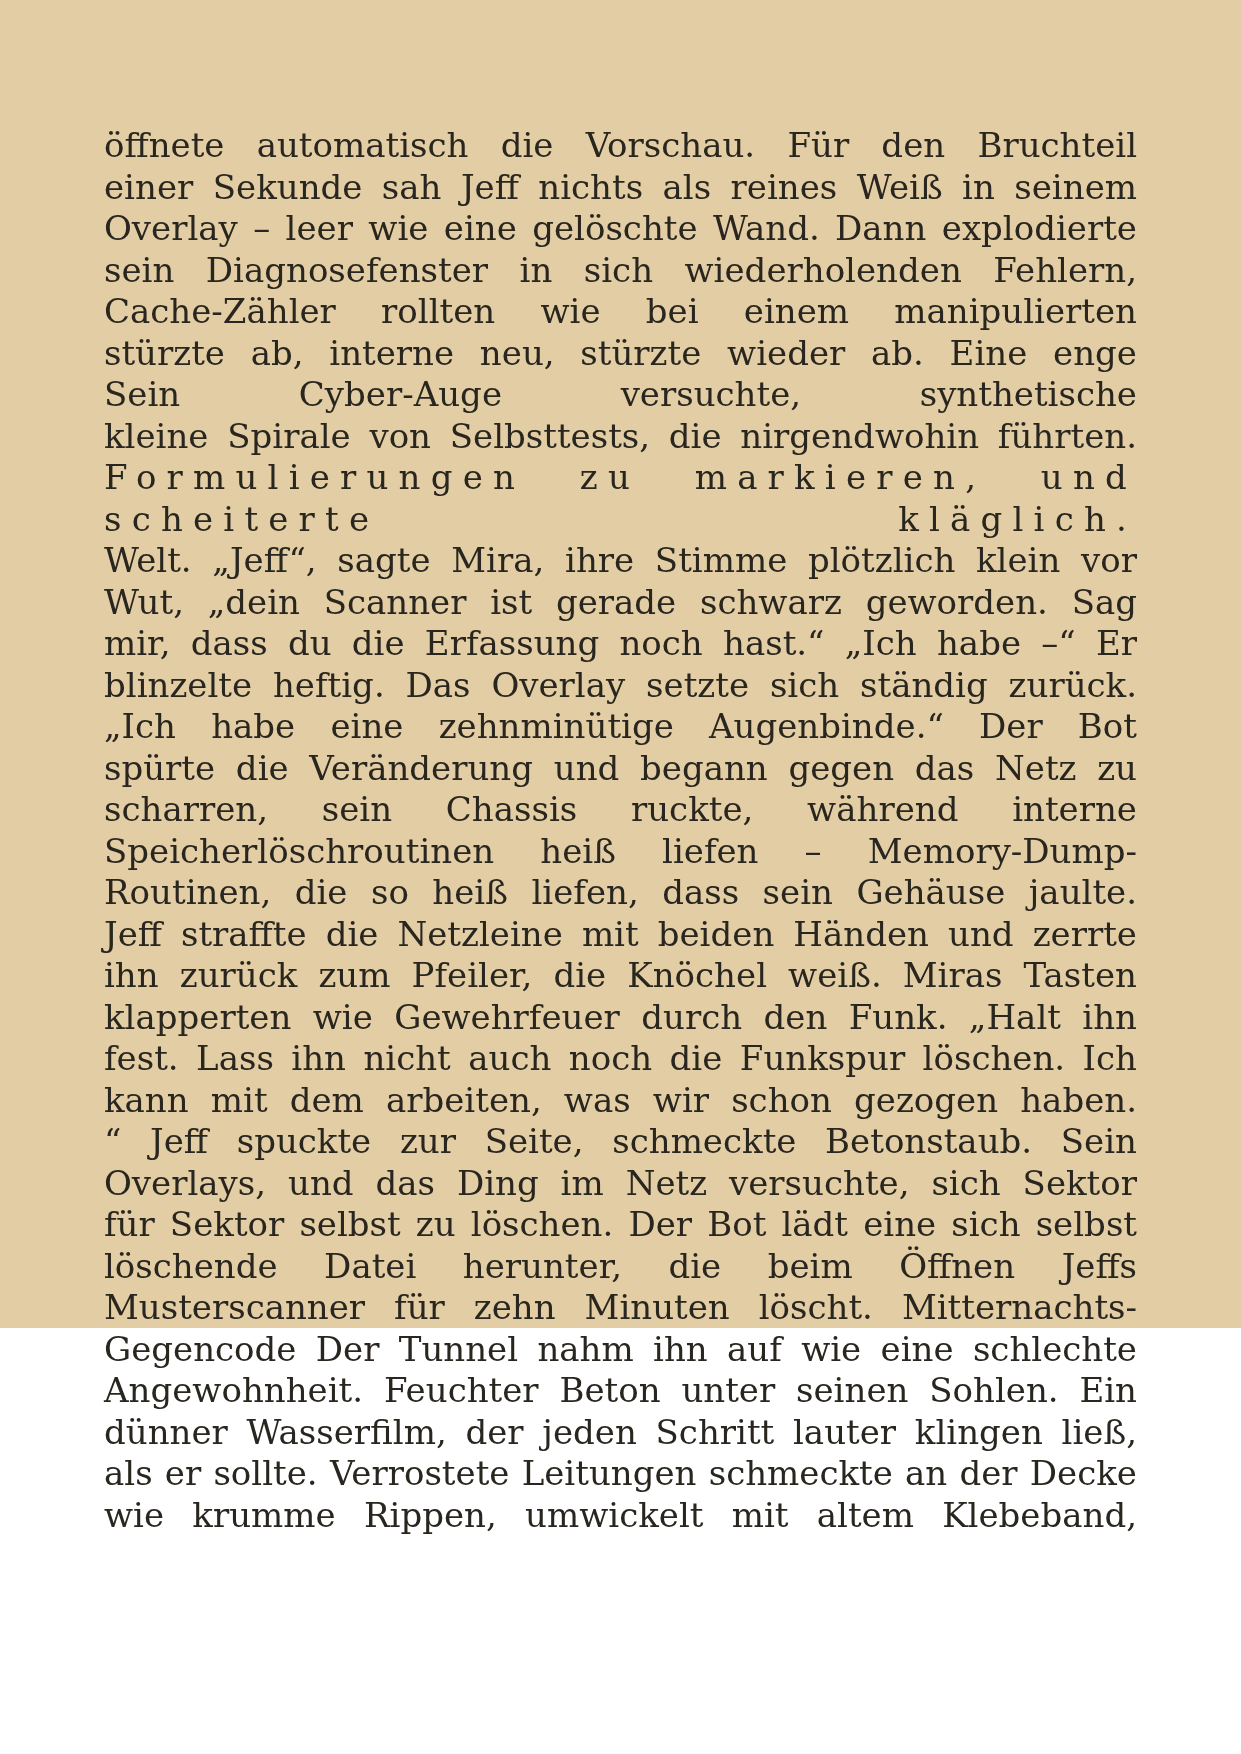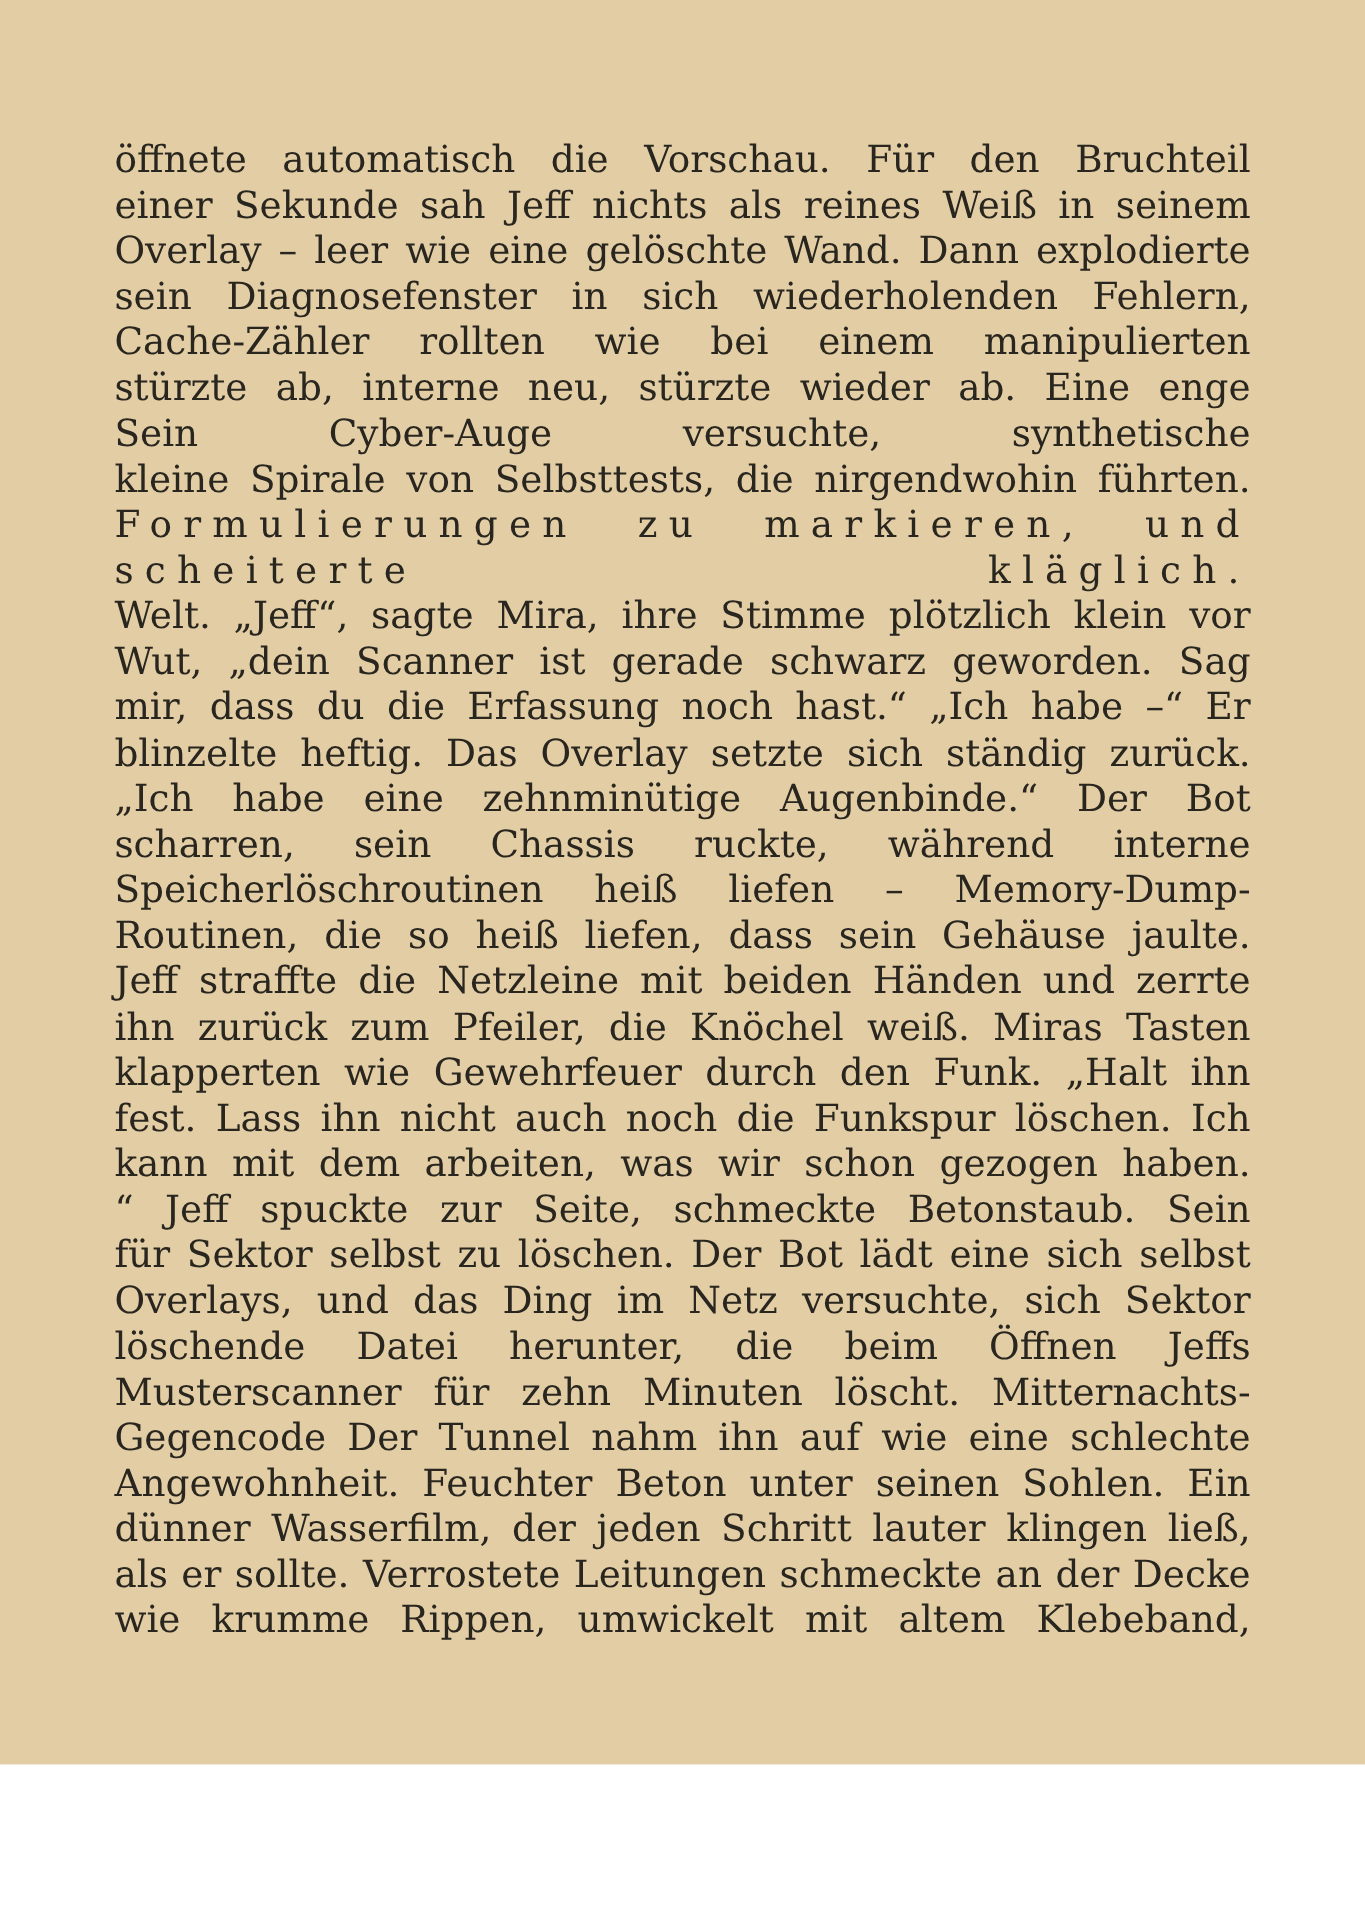--- a/index.html
+++ b/index.html
@@ -9,21 +9,21 @@
   }
   body {
     width: 1241px;
     height: 1754px;
     overflow: hidden;
     font-family: "DejaVu Serif", serif;
   }
   .page {
     position: relative;
     width: 1241px;
-    height: 1604px;
+    height: 1328px;
     box-sizing: border-box;
     padding: 125px 104px 0 104px;
   }
   .textblock {
     width: 100%;
   }
   .line {
     font-size: 34px;
     line-height: 41.5px;
     text-align: justify;
@@ -49,31 +49,32 @@
       <div class="line">Cache-Zähler rollten wie bei einem manipulierten</div>
       <div class="line">stürzte ab, interne neu, stürzte wieder ab. Eine enge</div>
       <div class="line">Sein Cyber-Auge versuchte, synthetische</div>
       <div class="line">kleine Spirale von Selbsttests, die nirgendwohin führten.</div>
       <div class="line">Formulierungen zu markieren, und scheiterte kläglich.</div>
       <div class="line">Welt. „Jeff“, sagte Mira, ihre Stimme plötzlich klein vor</div>
       <div class="line">Wut, „dein Scanner ist gerade schwarz geworden. Sag</div>
       <div class="line">mir, dass du die Erfassung noch hast.“ „Ich habe –“ Er</div>
       <div class="line">blinzelte heftig. Das Overlay setzte sich ständig zurück.</div>
       <div class="line">„Ich habe eine zehnminütige Augenbinde.“ Der Bot</div>
+      <div class="line">spürte die Veränderung und begann gegen das Netz zu</div>
       <div class="line">scharren, sein Chassis ruckte, während interne</div>
       <div class="line">Speicherlöschroutinen heiß liefen – Memory-Dump-</div>
       <div class="line">Routinen, die so heiß liefen, dass sein Gehäuse jaulte.</div>
       <div class="line">Jeff straffte die Netzleine mit beiden Händen und zerrte</div>
       <div class="line">ihn zurück zum Pfeiler, die Knöchel weiß. Miras Tasten</div>
       <div class="line">klapperten wie Gewehrfeuer durch den Funk. „Halt ihn</div>
       <div class="line">fest. Lass ihn nicht auch noch die Funkspur löschen. Ich</div>
       <div class="line">kann mit dem arbeiten, was wir schon gezogen haben.</div>
       <div class="line">“ Jeff spuckte zur Seite, schmeckte Betonstaub. Sein</div>
+      <div class="line">Overlays, und das Ding im Netz versuchte, sich Sektor</div>
       <div class="line">für Sektor selbst zu löschen. Der Bot lädt eine sich selbst</div>
-      <div class="line">Overlays, und das Ding im Netz versuchte, sich Sektor</div>
       <div class="line">löschende Datei herunter, die beim Öffnen Jeffs</div>
       <div class="line">Musterscanner für zehn Minuten löscht. Mitternachts-</div>
       <div class="line">Gegencode Der Tunnel nahm ihn auf wie eine schlechte</div>
       <div class="line">Angewohnheit. Feuchter Beton unter seinen Sohlen. Ein</div>
       <div class="line">dünner Wasserfilm, der jeden Schritt lauter klingen ließ,</div>
       <div class="line">als er sollte. Verrostete Leitungen schmeckte an der Decke</div>
       <div class="line">wie krumme Rippen, umwickelt mit altem Klebeband,</div>
     </div>
 </div>
 

